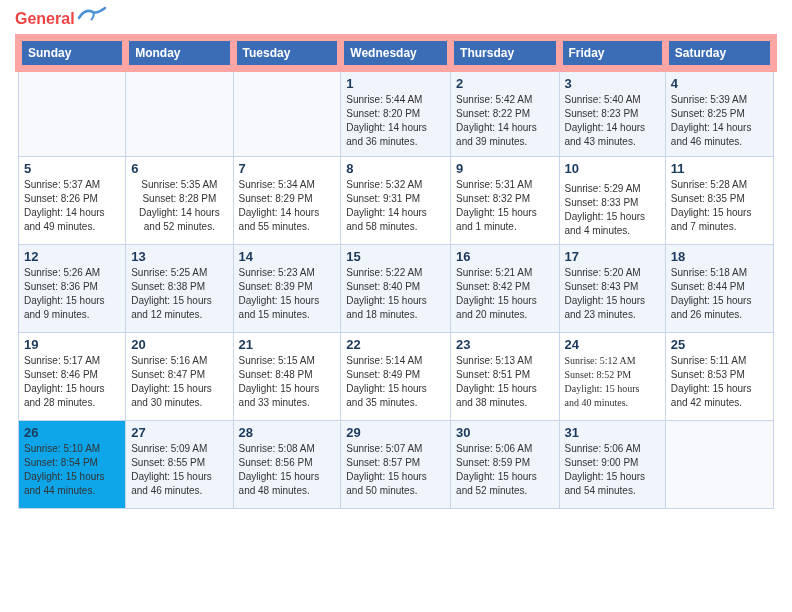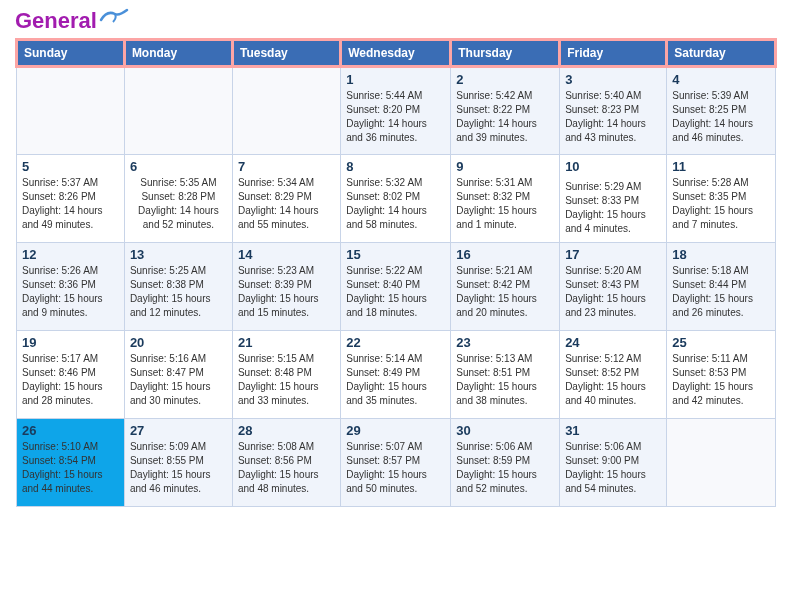--- a/index.html
+++ b/index.html
@@ -18,23 +18,23 @@
       display: flex;
       align-items: flex-start;
       justify-content: space-between;
       margin-bottom: 6px;
     }
     .logo {
       display: flex;
       align-items: center;
     }
     .logo-text {
-      font-size: 22px;
+      font-size: 16px;
       font-weight: bold;
-      color: #a21caf;
+      color: #ef4444;
       line-height: 1;
     }
     .title-block {
       text-align: right;
     }
     .title-block h1 {
       font-size: 34px;
       color: #1a3a5c;
       font-weight: bold;
       line-height: 1.1;
@@ -49,21 +49,21 @@
       border-collapse: collapse;
       font-size: 10.5px;
     }
     .calendar thead tr th {
       background: #3a6db5;
       color: #fff;
       text-align: left;
       padding: 5px 6px;
       font-size: 12px;
       font-weight: bold;
-      border: 3px solid #fca5a5;
+      border: 7px solid #fca5a5;
     }
     .calendar tbody tr td {
       border: 1px solid #c8d4e8;
       vertical-align: top;
       padding: 4px 5px;
       width: 113px;
       height: 88px;
       background: #fff;
     }
     .calendar tbody tr:nth-child(odd) td {
@@ -174,21 +174,21 @@
           <td style="background: rgb(255, 255, 255);">
             <span class="day-number">7</span>
             <div class="day-info" style="white-space: pre-line;">Sunrise: 5:34 AM
 Sunset: 8:29 PM
 Daylight: 14 hours
 and 55 minutes.</div>
           </td>
           <td style="background: rgb(255, 255, 255);">
             <span class="day-number">8</span>
             <div class="day-info" style="white-space: pre-line;">Sunrise: 5:32 AM
-Sunset: 8:02 PM
+Sunset: 9:31 PM
 Daylight: 14 hours
 and 58 minutes.</div>
           </td>
           <td style="background: rgb(255, 255, 255);">
             <span class="day-number">9</span>
             <div class="day-info" style="white-space: pre-line;">Sunrise: 5:31 AM
 Sunset: 8:32 PM
 Daylight: 15 hours
 and 1 minute.</div>
           </td>
@@ -289,21 +289,21 @@
           </td>
           <td style="background: rgb(255, 255, 255);">
             <span class="day-number">23</span>
             <div class="day-info" style="white-space: pre-line;">Sunrise: 5:13 AM
 Sunset: 8:51 PM
 Daylight: 15 hours
 and 38 minutes.</div>
           </td>
           <td style="background: rgb(255, 255, 255);">
             <span class="day-number">24</span>
-            <div class="day-info" style="white-space: pre-line;">Sunrise: 5:12 AM
+            <div class="day-info" style="white-space: pre-line; font-family: Liberation Serif, serif;">Sunrise: 5:12 AM
 Sunset: 8:52 PM
 Daylight: 15 hours
 and 40 minutes.</div>
           </td>
           <td style="background: rgb(255, 255, 255);">
             <span class="day-number">25</span>
             <div class="day-info" style="white-space: pre-line;">Sunrise: 5:11 AM
 Sunset: 8:53 PM
 Daylight: 15 hours
 and 42 minutes.</div>

